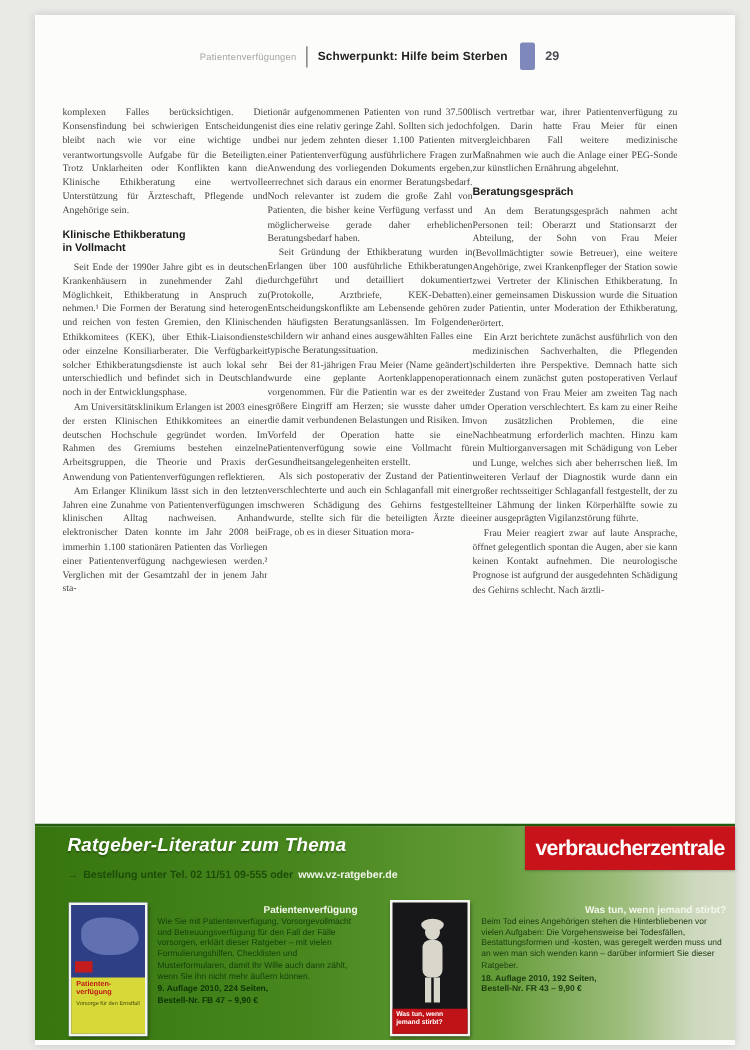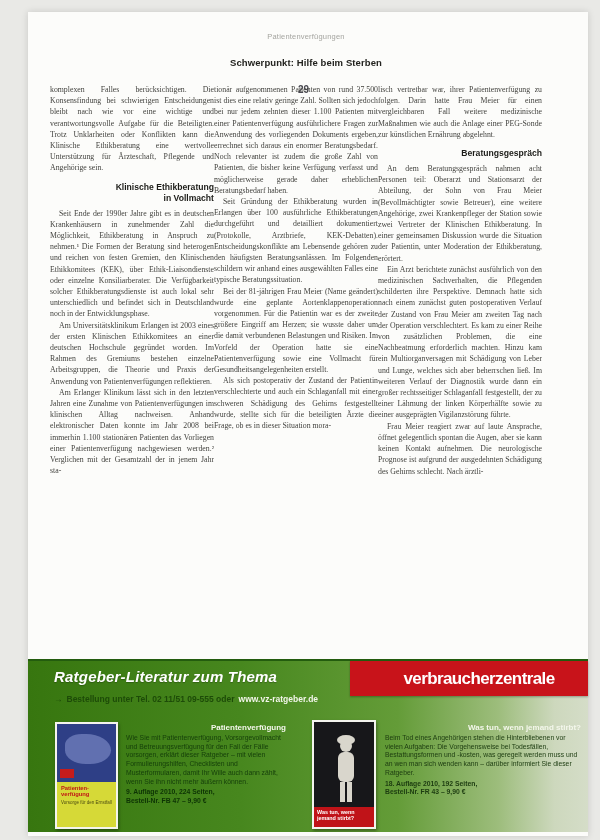--- a/index.html
+++ b/index.html
@@ -9,21 +9,21 @@
     font-family:"Liberation Sans", sans-serif;
   }
   .page{
     position:absolute;left:28px;top:12px;width:560px;height:824px;
     background:#fcfcfa;
     box-shadow:0 0 7px rgba(0,0,0,.14);
   }
   
   .header{
     position:absolute;top:20px;left:0;right:4px;height:26px;
-    display:flex;align-items:center;justify-content:space-between;gap:8px;flex-direction:column;
+    display:flex;align-items:center;justify-content:center;gap:8px;
   }
   .sec{font-size:7.5px;color:#a5a5a0;letter-spacing:.2px;}
   .hdiv{width:1px;height:17px;background:#6a6a66;}
   .ttl{font-size:9.5px;font-weight:bold;color:#23231f;letter-spacing:.1px;}
   .tab{width:12px;height:22px;border-radius:2px;background:#7e88ba;margin-left:2px;}
   .pno{font-size:10px;font-weight:bold;color:#4a4a52;width:16px;}
   
   .cols{
     position:absolute;left:22px;top:72px;width:522px;height:576px;
     display:flex;overflow:hidden;
@@ -31,44 +31,43 @@
   .col{width:164px;overflow:hidden;}
   .body-p{
     margin:0;font-family:"Liberation Serif", serif;
     font-size:7.8px;line-height:11.2px;color:#43433f;
     text-align:justify;hyphens:auto;-webkit-hyphens:auto;
   }
   .body-p.ind{text-indent:9px;}
   .col-heading{
     font-family:"Liberation Sans", sans-serif;
     font-size:8.6px;line-height:11px;font-weight:bold;color:#1c1c18;
-    margin:8px 0 4px 13px;white-space:pre-line;text-align:right;
+    margin:8px 0 4px 0;white-space:pre-line;
   }
   
   .band{
     position:absolute;left:0;right:0;top:647px;height:173px;
     background:linear-gradient(90deg,#37760f 0%,#47871e 38%,#649c38 66%,#9dbd7c 84%,#cdd8bd 94%,#d5ddc8 100%);
     border-top:2px solid #235c0e;
   }
   .band-title{
     position:absolute;left:26px;top:7px;
     font-size:15px;font-weight:bold;color:#ffffff;letter-spacing:.2px;
     text-shadow:0 1px 1px rgba(0,0,0,.25);
     font-style:italic;
   }
   .order-line{
     position:absolute;left:26px;top:33px;font-size:8.5px;font-weight:bold;
     color:#1d4b08;display:flex;gap:4px;align-items:center;
   }
   .order-line .url{color:#f2f5ea;cursor:pointer;}
   .brand{
-    position:absolute;right:0;top:0;width:218px;height:35px;
+    position:absolute;right:0;top:0;width:168px;height:35px;
     background:#c8131a;display:flex;align-items:center;justify-content:center;
     box-shadow:0 1px 2px rgba(0,0,0,.3);
-    padding-left:20px;
   }
   .brand span{
     color:#ffffff;font-weight:bold;font-size:17px;letter-spacing:-0.6px;
   }
   
   .cover{position:absolute;box-shadow:1px 2px 3px rgba(0,0,0,.35);border:2px solid #f4f4ee;box-sizing:border-box;}
   .cover1{left:27px;top:61px;width:63px;height:107px;background:#2e3f86;}
   .cover1 .photo{position:absolute;left:0;top:0;right:0;height:58px;background:#2e3f86;overflow:hidden;}
   .cover1 .photo::after{content:"";position:absolute;left:8px;top:10px;width:46px;height:30px;
     background:#7786c2;border-radius:40% 60% 50% 50%;opacity:.7;}

